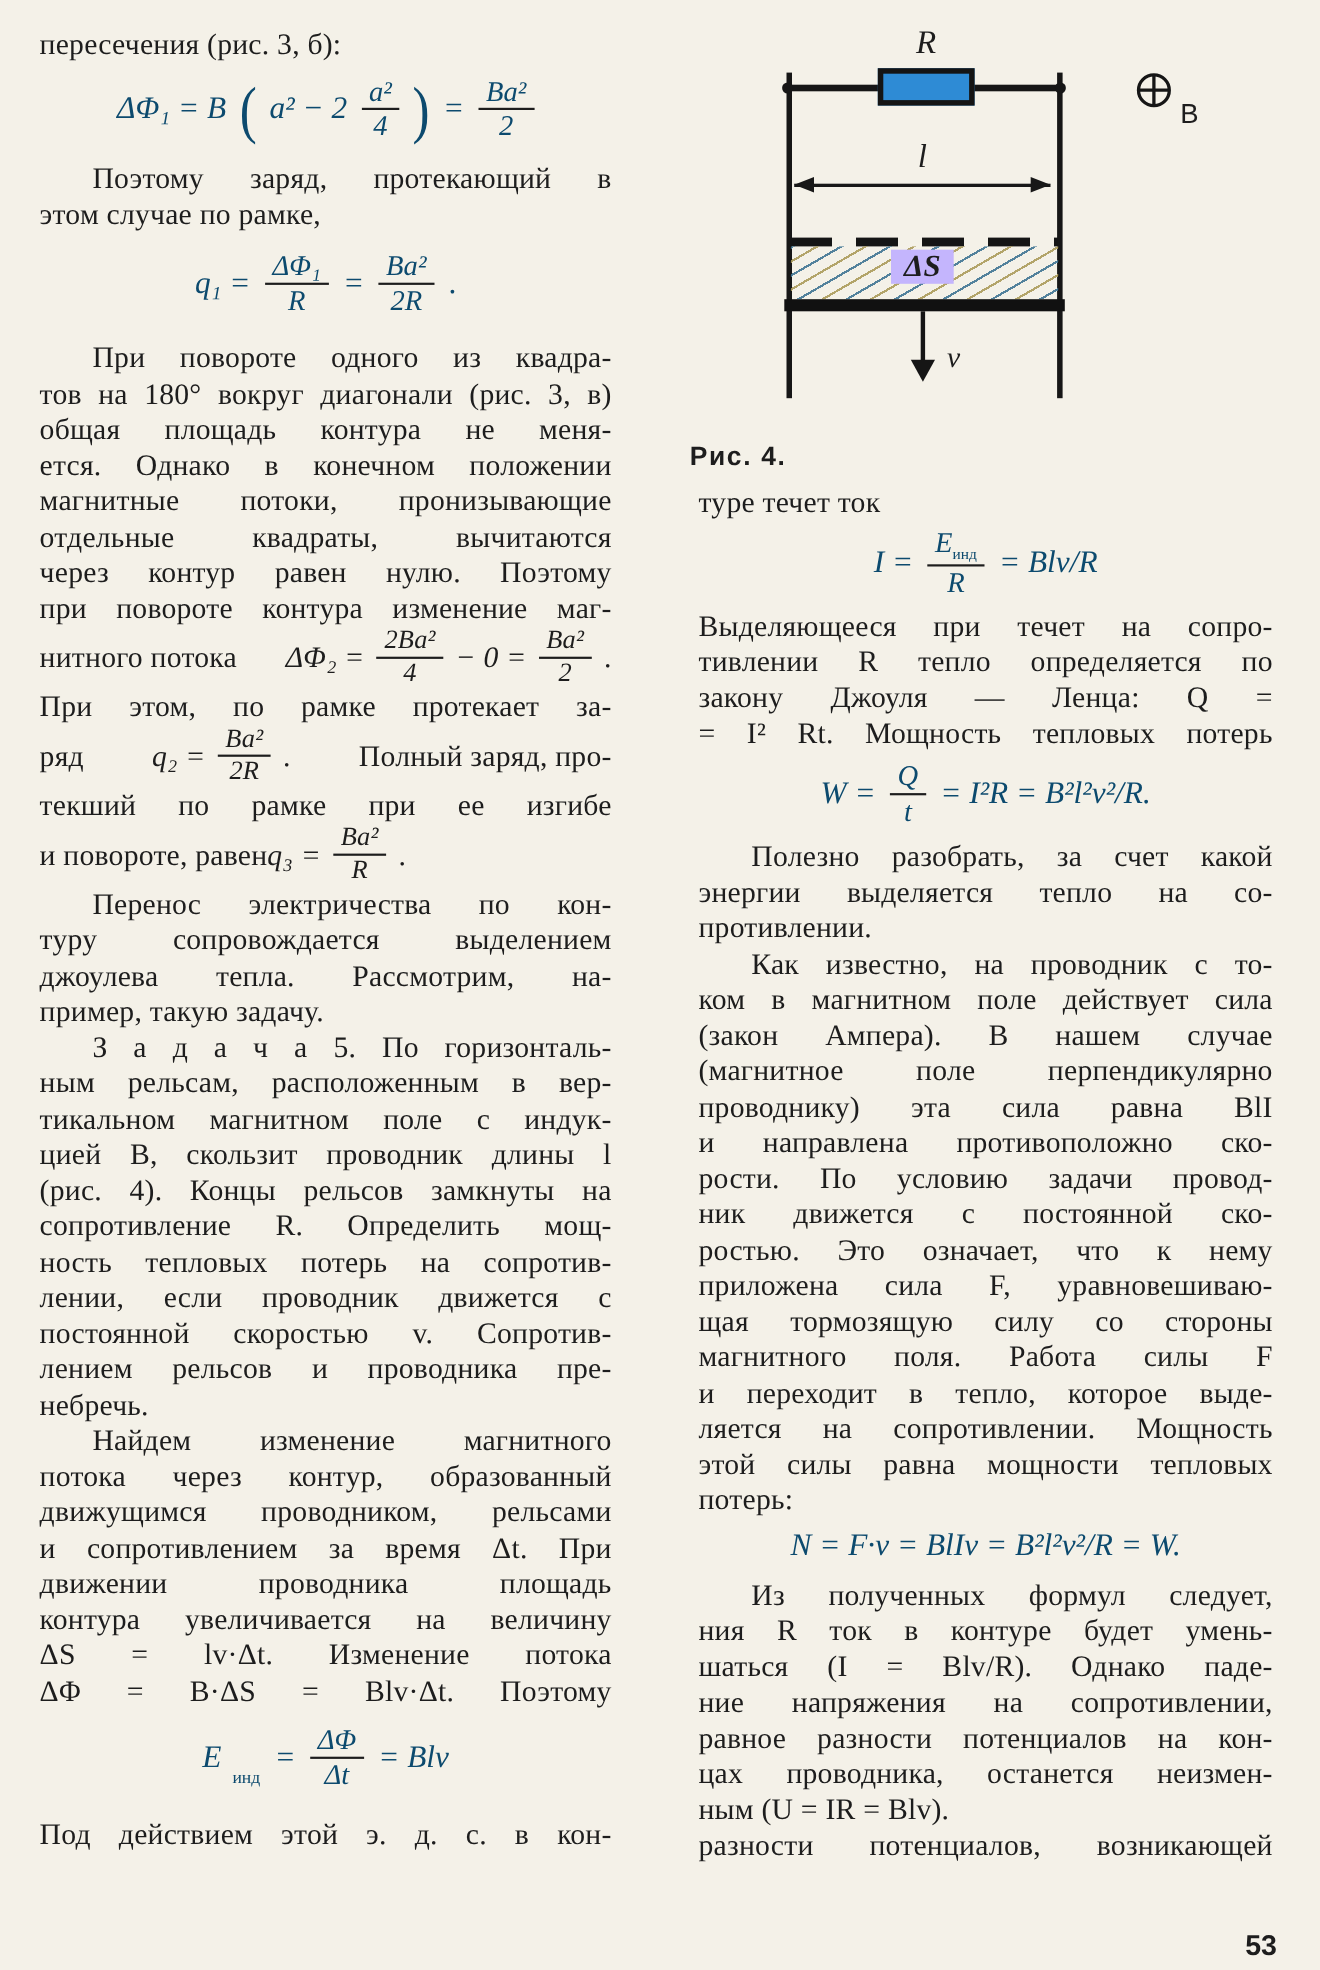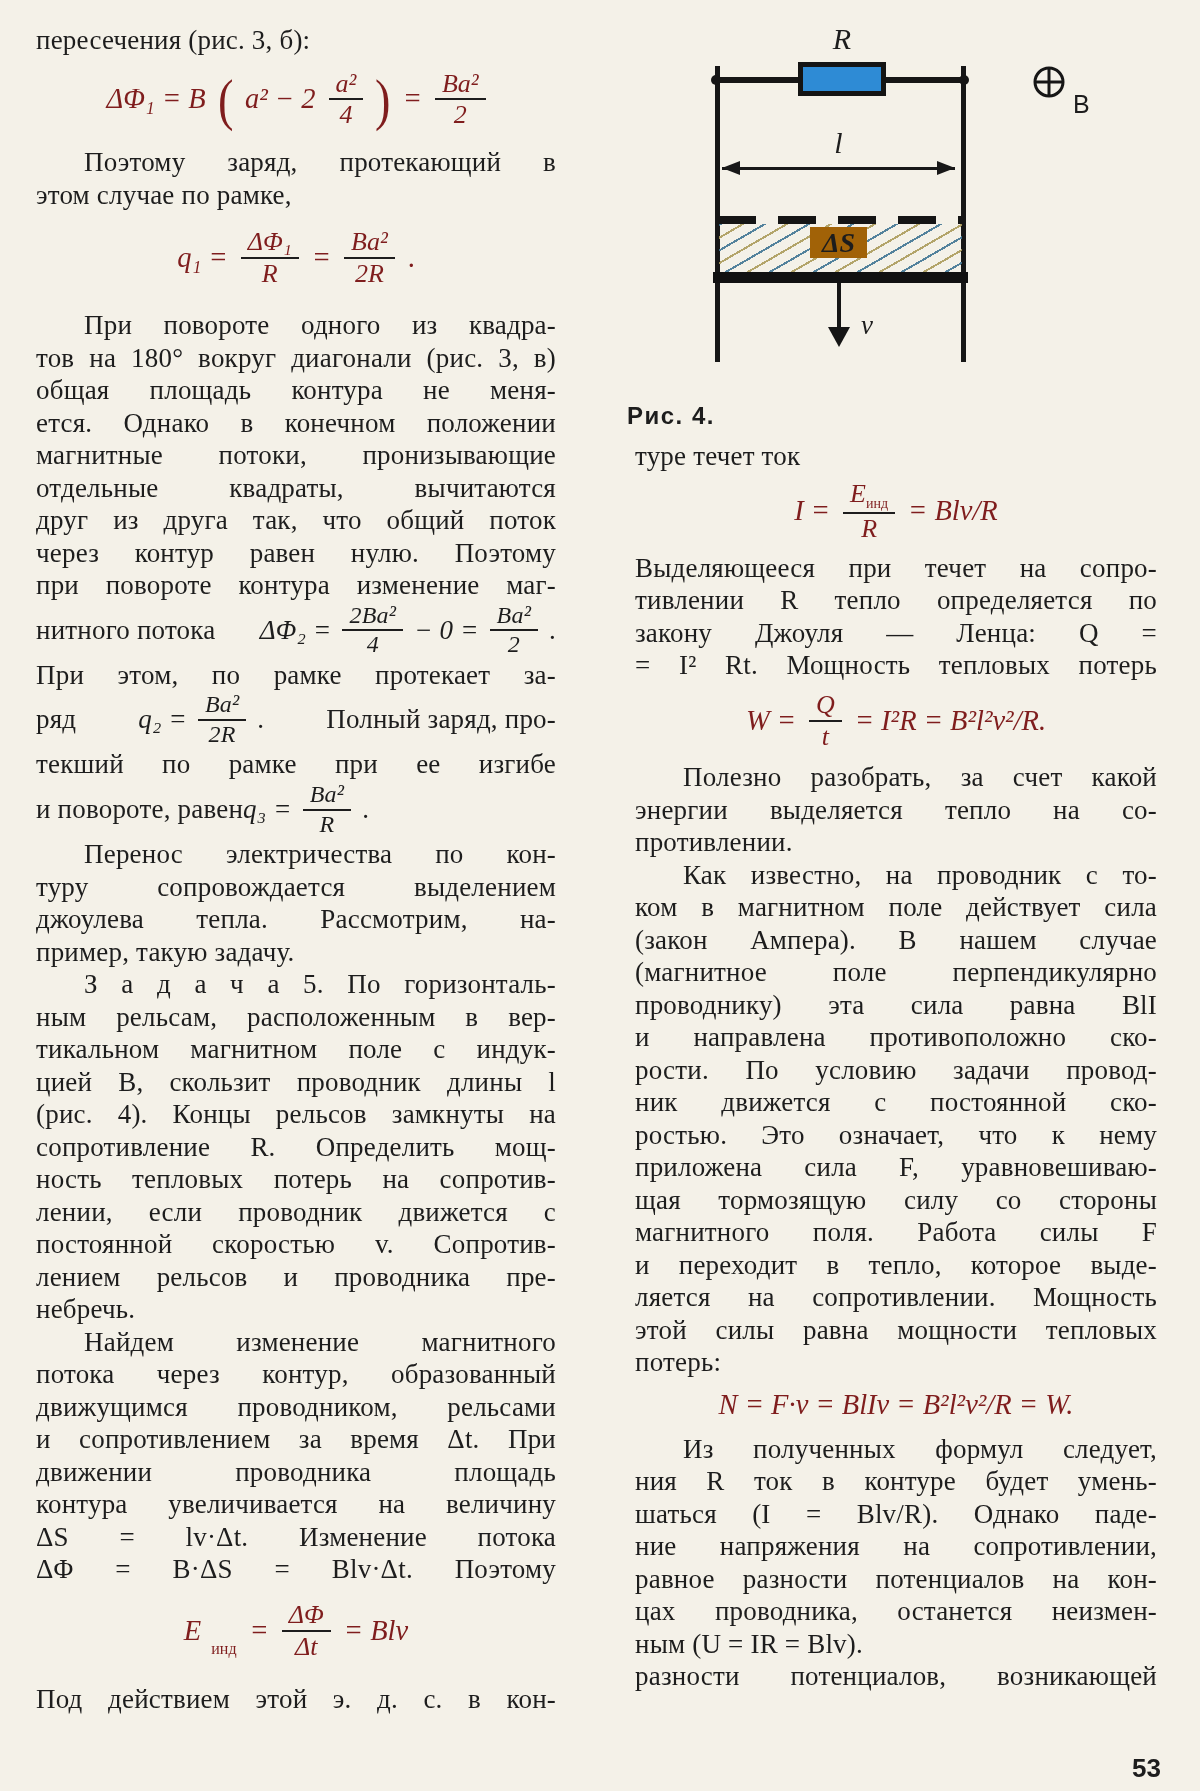--- a/index.html
+++ b/index.html
@@ -16,21 +16,21 @@
   .tl{
     font-size:27px;line-height:32.5px;letter-spacing:.2px;
     text-align:justify;text-align-last:justify;
   }
   .tl.ind{text-indent:48px}
   .tl.end{text-align-last:left}
 
   
   .formula{
     display:flex;align-items:center;justify-content:center;gap:13px;
-    font-size:28.5px;color:#7f1d1d;
+    font-size:28.5px;color:#0c4a6e;
   }
   .fx{font-style:italic}
   .frac{display:inline-flex;flex-direction:column;align-items:center;
         font-style:italic;font-size:26px;line-height:1.15}
   .frac .fn{border-bottom:2.5px solid #1d1d1d;padding:0 7px;white-space:nowrap}
   .frac .fd{padding:0 7px;white-space:nowrap}
   .bigp{font-size:58px;font-weight:400;line-height:.85;font-style:normal;
         transform:scaleX(.8);margin:0 -3px}
   .ssub{font-size:16px;font-style:normal;align-self:flex-end;margin:0 0 3px -3px}
   .ssub2{font-size:14px;font-style:normal}
@@ -64,21 +64,21 @@
       border-top:7.5px solid transparent;border-bottom:7.5px solid transparent;
       border-left:18px solid #181818}
   #dash{left:83px;top:216px;width:244px;height:8px;
         background:repeating-linear-gradient(90deg,#151515 0 38px,transparent 38px 60px)}
   #hatch{left:84px;top:224px;width:243px;height:48px;
         background:repeating-linear-gradient(150deg,
           rgba(66,118,148,.9) 0 2px, transparent 2px 11px,
           rgba(172,156,92,.9) 11px 13px, transparent 13px 22px)}
   #dslabel{left:80px;top:227px;width:247px;text-align:center;
            font-style:italic;font-weight:700;font-size:28px}
-  #dslabel span{background:#a16207;padding:0 12px}
+  #dslabel span{background:#c4b5fd;padding:0 12px}
   #bar{left:78px;top:272px;width:255px;height:11px;background:#111}
   #vshaft{left:202px;top:283px;width:4px;height:46px;background:#151515}
   #vhead{left:193px;top:327px;width:0;height:0;
          border-left:11px solid transparent;border-right:11px solid transparent;
          border-top:20px solid #151515}
   #vlabel{left:226px;top:310px;font-style:italic;font-size:27px}
   #fieldsym{left:396px;top:64px;width:36px;height:36px}
   #blabel{left:438px;top:90px;font-size:25px;font-family:"Liberation Sans",sans-serif}
 
   .caption{font-family:"Liberation Sans",sans-serif;font-weight:700;
@@ -131,21 +131,20 @@
       <span>.</span>
     </div>
 
     <div>
         <div class="tl ind">При повороте одного из квадра-</div>
         <div class="tl">тов на 180° вокруг диагонали (рис. 3, в)</div>
         <div class="tl">общая площадь контура не меня-</div>
         <div class="tl">ется. Однако в конечном положении</div>
         <div class="tl">магнитные потоки, пронизывающие</div>
         <div class="tl">отдельные квадраты, вычитаются</div>
-        <div class="tl">друг из друга так, что общий поток</div>
         <div class="tl">через контур равен нулю. Поэтому</div>
         <div class="tl">при повороте контура изменение маг-</div>
       </div>
 
     <div class="mline sp">
       <span class="txt">нитного потока</span>
       <span class="mgroup">
         <span class="fx">ΔΦ₂ =</span>
         <span class="frac">
           <span class="fn">2Ba²</span>

